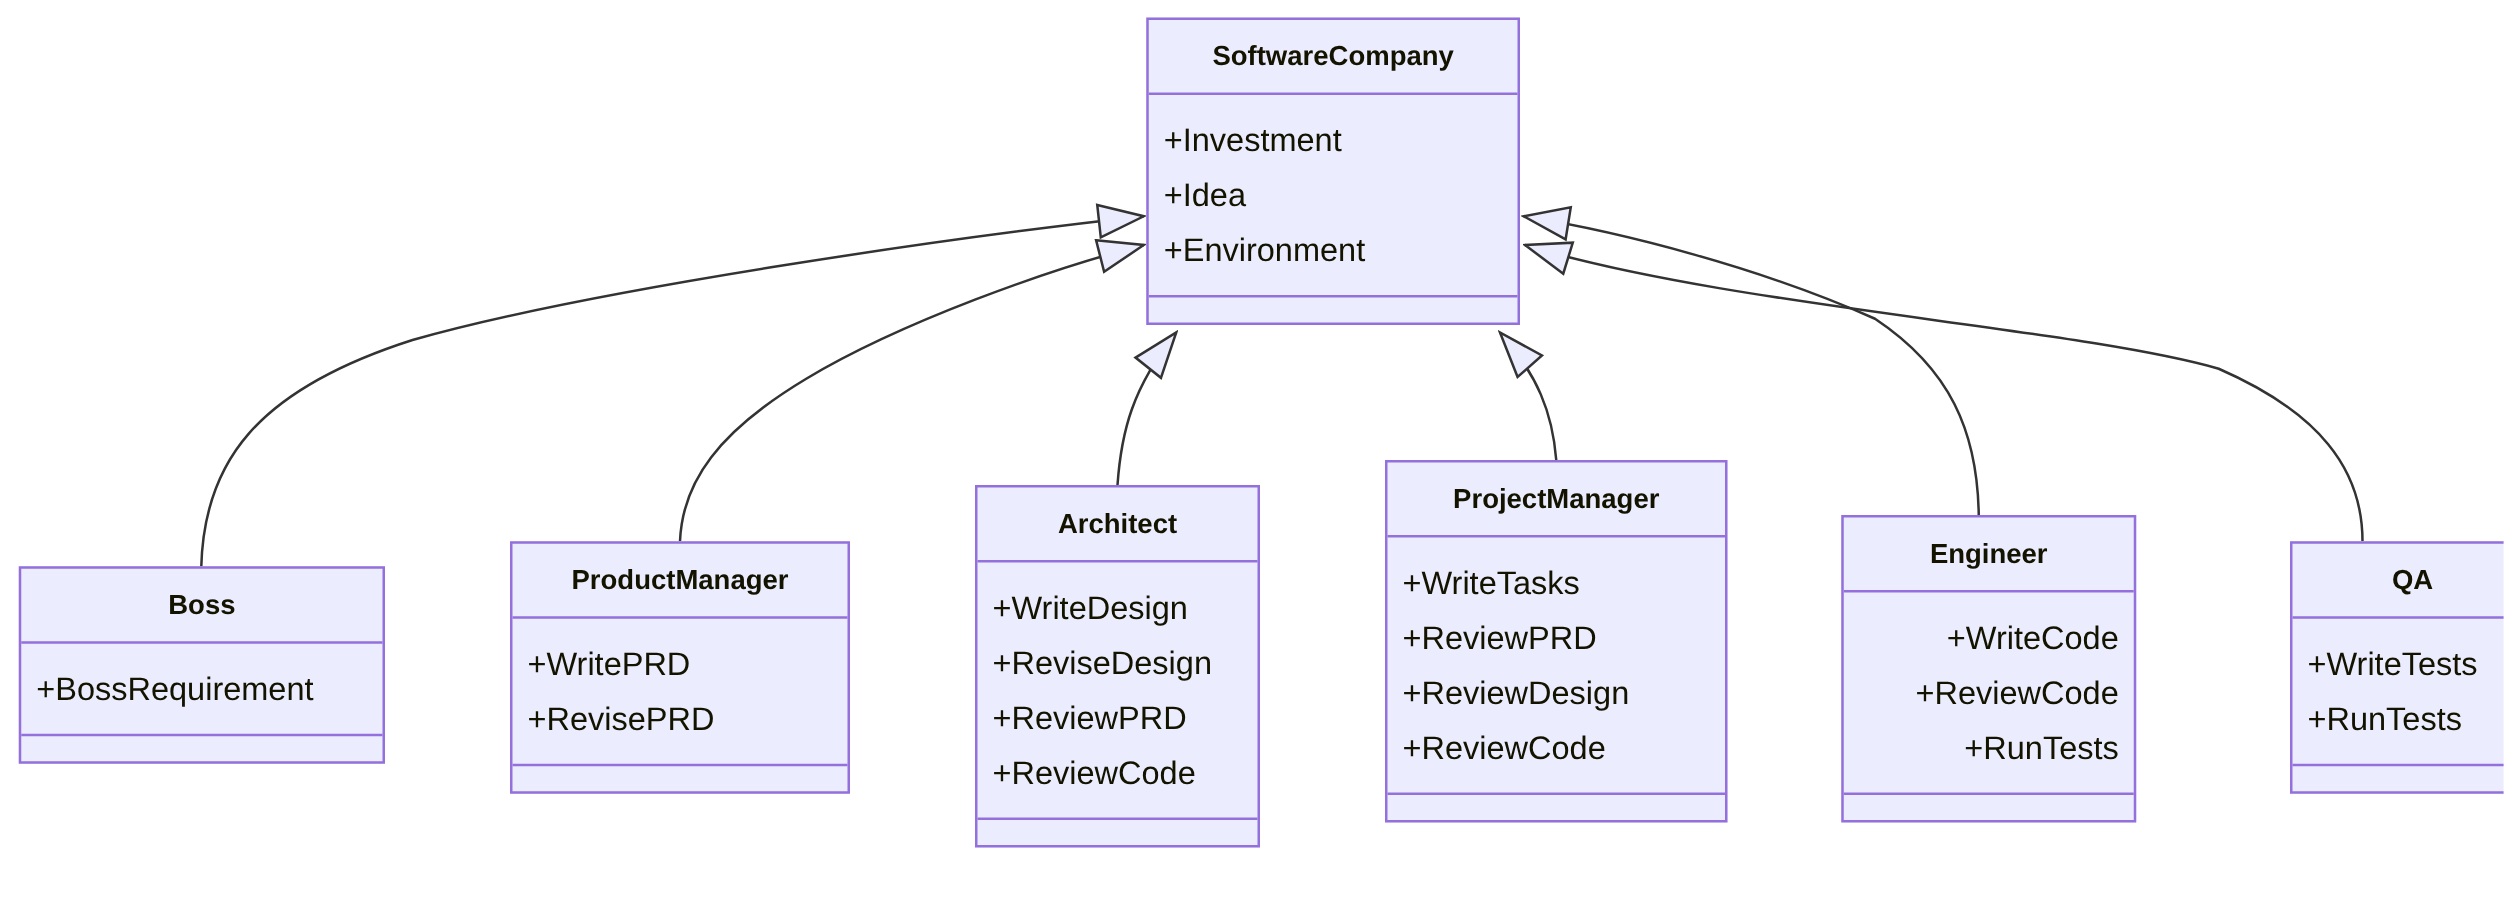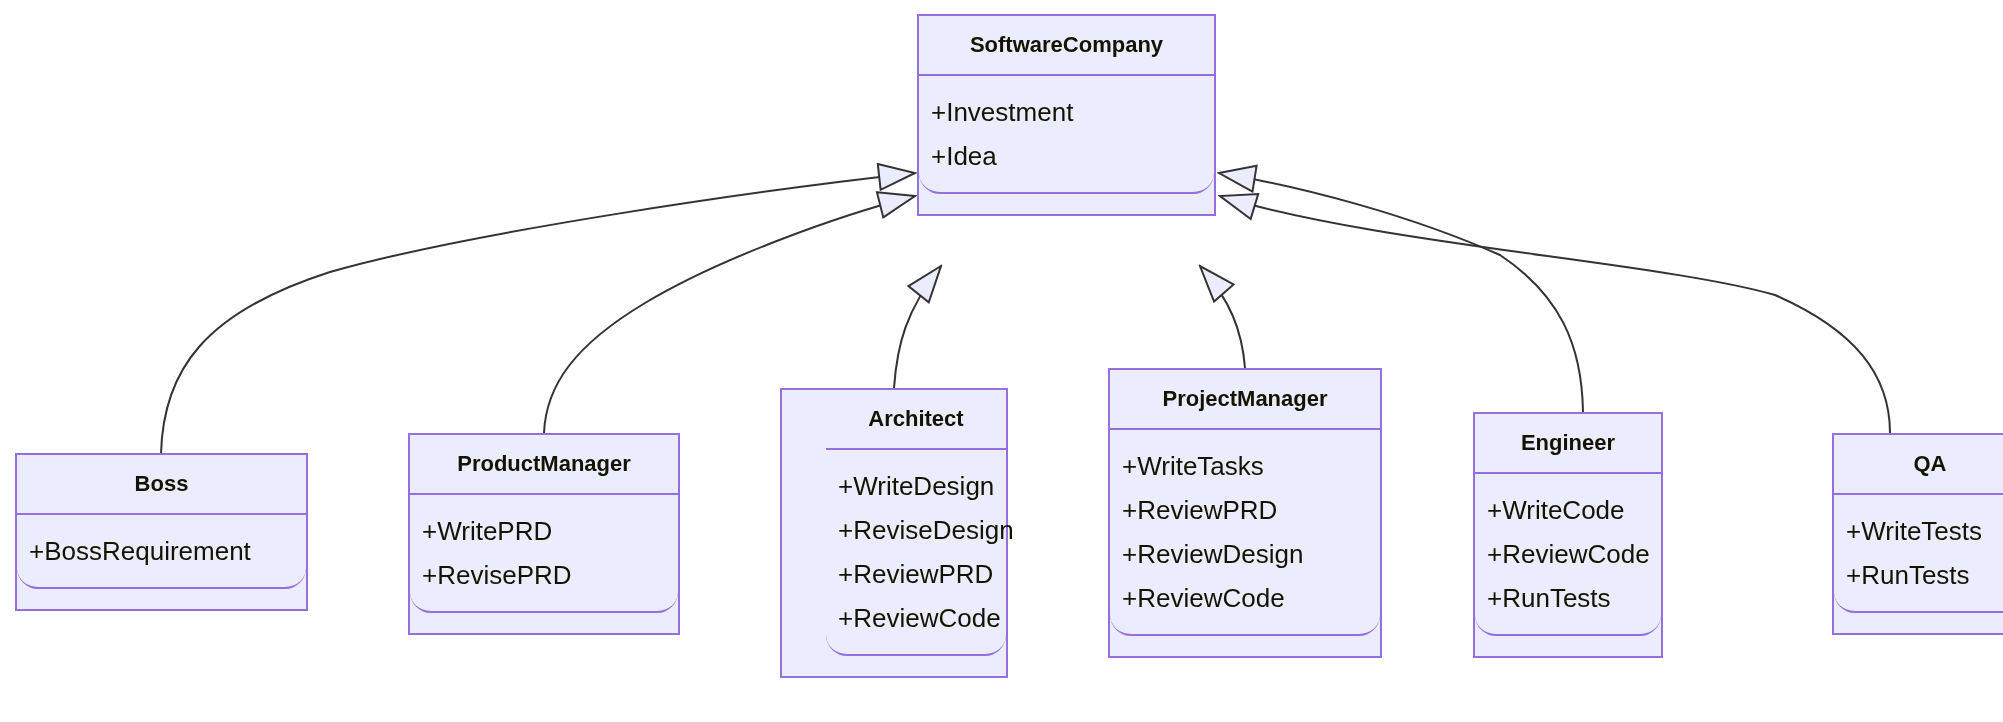--- a/index.html
+++ b/index.html
@@ -35,21 +35,20 @@
     align-items: center;
     justify-content: center;
     font-weight: bold;
     font-size: 22px;
     border-bottom: 2px solid var(--node-border, #9370DB);
     white-space: nowrap;
   }
   .class-attrs {
     padding: 14px 12px;
     border-bottom: 2px solid var(--node-border, #9370DB);
-    border-radius: 21px;
   }
   .attr-row {
     font-size: 26px;
     line-height: 44px;
     white-space: nowrap;
   }
   .class-methods {
     height: 20px;
   }
 </style>
@@ -71,59 +70,60 @@
         <path d="M 1583 412 C 1582 345 1560 295 1500 255 C 1410 215 1300 186 1219 173" fill="none" stroke="#333333" stroke-width="2" marker-end="url(#hollow-triangle)"></path>
         <path d="M 1890 433 C 1890 375 1855 330 1775 295 C 1660 262 1380 245 1220 196" fill="none" stroke="#333333" stroke-width="2" marker-end="url(#hollow-triangle)"></path>
       </g>
   </svg>
   <div id="nodes">
       <div class="class-node" style="left: 917px; top: 14px; width: 299px;">
     <div class="class-title">SoftwareCompany</div>
     <div class="class-attrs">
           <div class="attr-row">+Investment</div>
           <div class="attr-row">+Idea</div>
+          <div class="attr-row">+Environment</div>
         </div>
     <div class="class-methods"></div>
   </div>
       <div class="class-node" style="left: 15px; top: 453px; width: 293px;">
     <div class="class-title">Boss</div>
     <div class="class-attrs">
           <div class="attr-row">+BossRequirement</div>
         </div>
     <div class="class-methods"></div>
   </div>
       <div class="class-node" style="left: 408px; top: 433px; width: 272px;">
     <div class="class-title">ProductManager</div>
     <div class="class-attrs">
           <div class="attr-row">+WritePRD</div>
           <div class="attr-row">+RevisePRD</div>
         </div>
     <div class="class-methods"></div>
   </div>
-      <div class="class-node" style="left: 780px; top: 388px; width: 228px; padding-left: 44px;">
+      <div class="class-node" style="left: 780px; top: 388px; width: 228px;">
     <div class="class-title">Architect</div>
     <div class="class-attrs">
           <div class="attr-row">+WriteDesign</div>
           <div class="attr-row">+ReviseDesign</div>
           <div class="attr-row">+ReviewPRD</div>
           <div class="attr-row">+ReviewCode</div>
         </div>
     <div class="class-methods"></div>
   </div>
       <div class="class-node" style="left: 1108px; top: 368px; width: 274px;">
     <div class="class-title">ProjectManager</div>
     <div class="class-attrs">
           <div class="attr-row">+WriteTasks</div>
           <div class="attr-row">+ReviewPRD</div>
           <div class="attr-row">+ReviewDesign</div>
           <div class="attr-row">+ReviewCode</div>
         </div>
     <div class="class-methods"></div>
   </div>
-      <div class="class-node" style="left: 1473px; top: 412px; width: 190px;">
+      <div class="class-node" style="left: 1473px; top: 412px; width: 236px; text-align: right;">
     <div class="class-title">Engineer</div>
     <div class="class-attrs">
           <div class="attr-row">+WriteCode</div>
           <div class="attr-row">+ReviewCode</div>
           <div class="attr-row">+RunTests</div>
         </div>
     <div class="class-methods"></div>
   </div>
       <div class="class-node" style="left: 1792px; top: 433px; width: 196px; margin-left: 40px;">
     <div class="class-title">QA</div>

